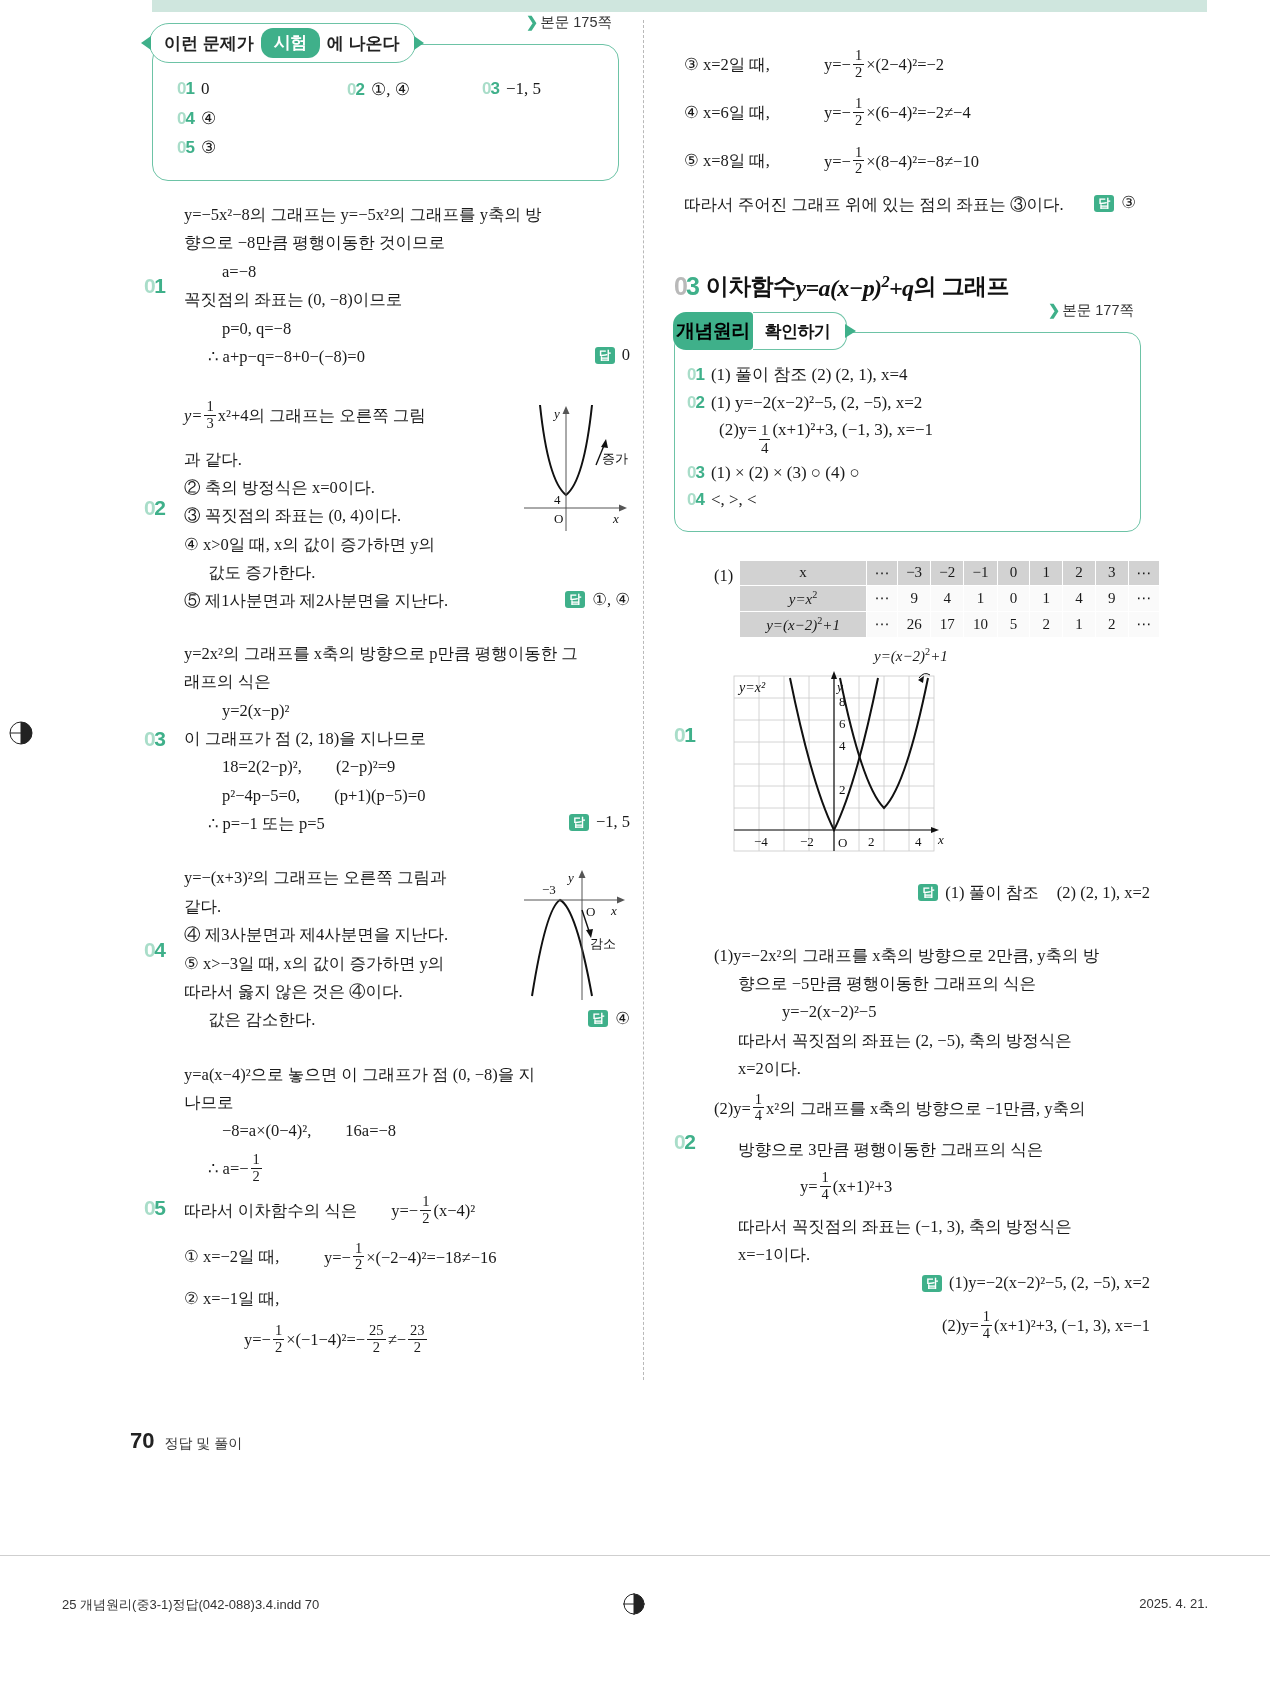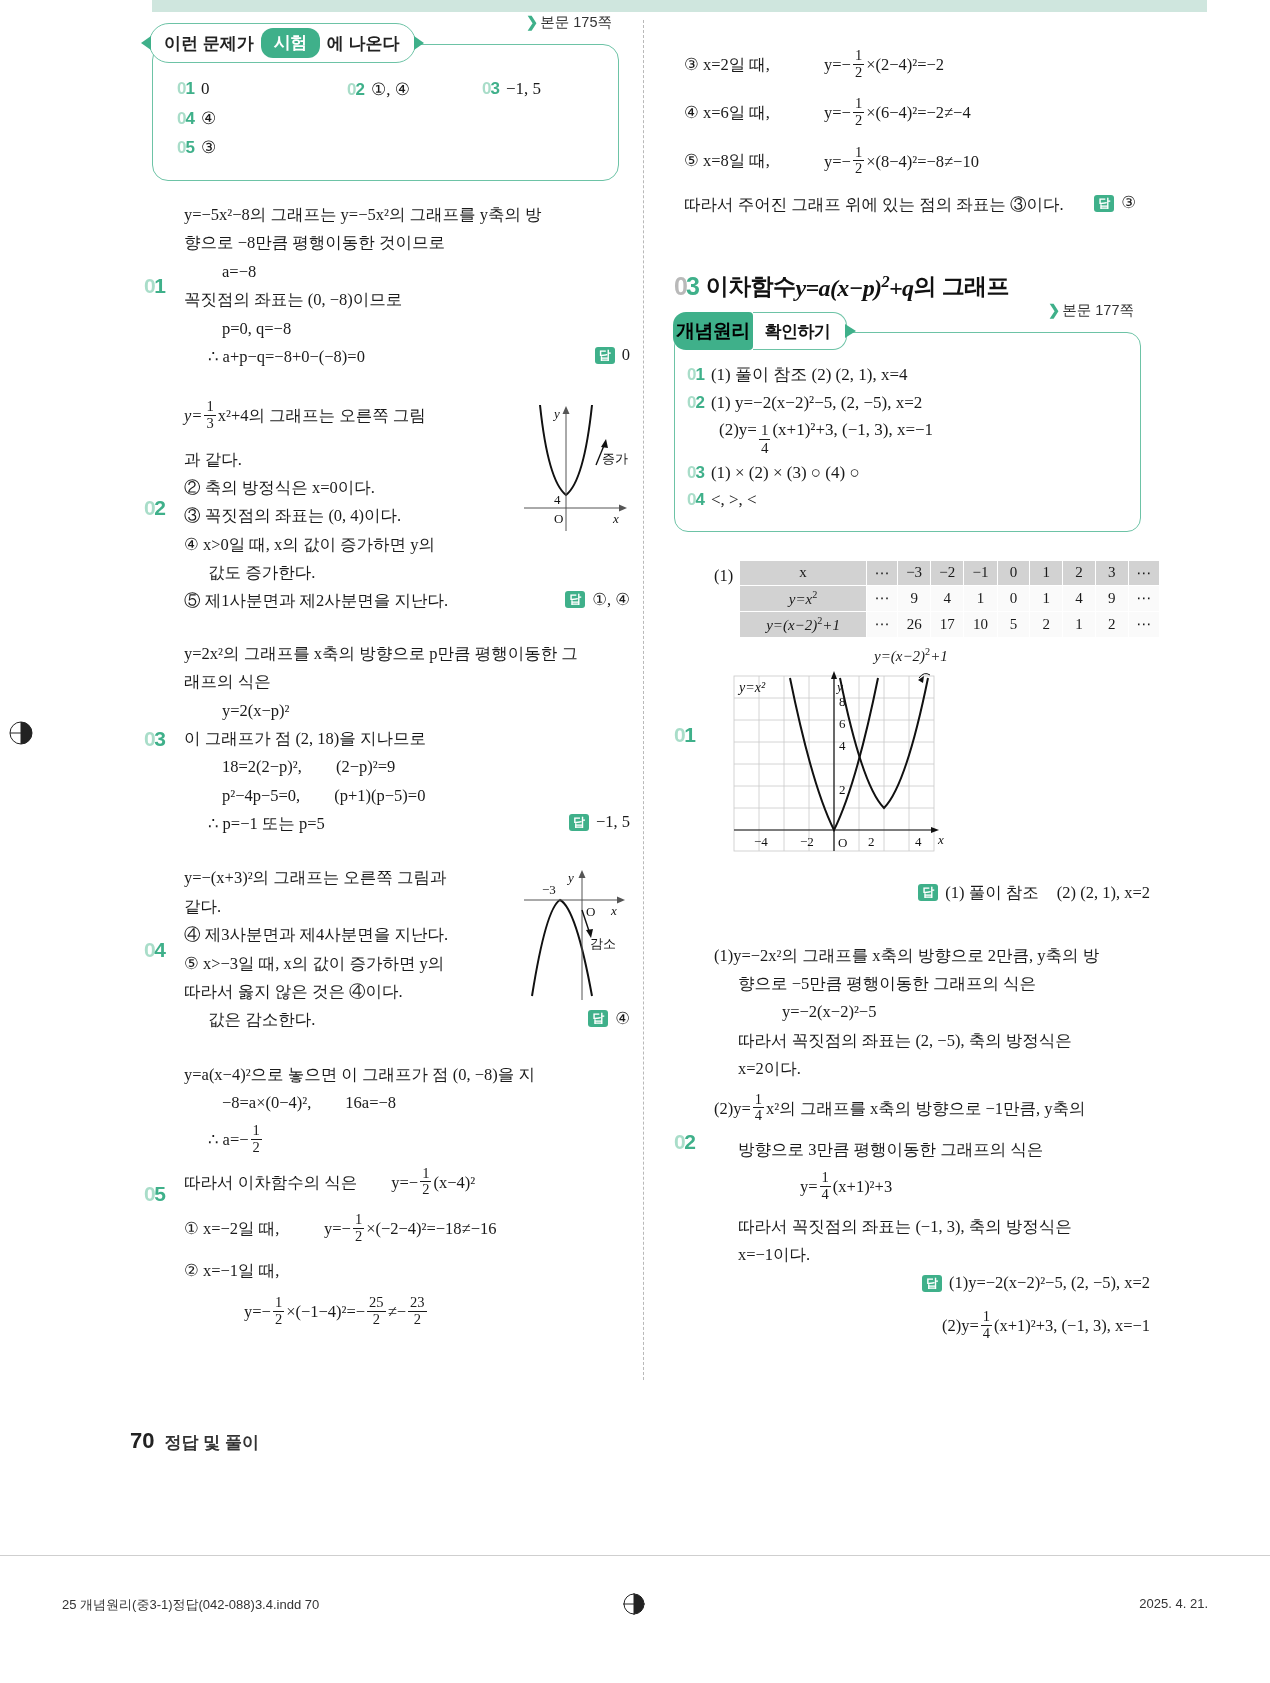--- a/index.html
+++ b/index.html
@@ -240,21 +240,21 @@
   table.vt td.v { width:34px; border-left:1px solid #cfcfcf; }
   table.vt tr:first-child td.v { border-left:1px solid #ffffff; }
 
   
   #page-foot {
     position:absolute; left:130px; top:1428px;
     font-family:"Liberation Sans", sans-serif;
     display:flex; align-items:baseline;
   }
   #page-foot .pnum { font-weight:bold; font-size:22px; color:#222; margin-right:10px; }
-  #page-foot .ptxt { font-size:17px; color:#333;font-weight:bold; }
+  #page-foot .ptxt { font-size:14px; color:#333; }
 
   #rule-bottom {
     position:absolute; left:0; top:1555px; width:1270px; height:0;
     border-top:1px solid #cfcfcf;
   }
   #imprint-left {
     position:absolute; left:62px; top:1596px;
     font-family:"Liberation Sans", sans-serif; font-size:13px; color:#333;
   }
   #imprint-right {
@@ -429,20 +429,21 @@
           <span>④</span>
         </div>
       </div>
     </div>
   </div>
 
   <div class="sol" style="margin-top:26px;">
     <div class="sol-num"><span class="zero">0</span>5</div>
     <div class="sol-body">
       <div class="ln">y=a(x−4)²으로 놓으면 이 그래프가 점 (0, −8)을 지</div>
+      <div class="ln">나므로</div>
       <div class="ln ind1">
         <span class="gap-r">−8=a×(0−4)²,</span><span>16a=−8</span>
       </div>
       <div class="ln ind2" style="margin-top:6px;">
         <span>∴ a=−</span><span class="frac"><span class="num">1</span><span class="den">2</span></span>
       </div>
       <div class="ln" style="margin-top:10px;font-family:Liberation Serif, serif;">
         <span class="gap-r">따라서 이차함수의 식은</span><span>y=−</span><span class="frac"><span class="num">1</span><span class="den">2</span></span><span>(x−4)²</span>
       </div>
       <div class="ln" style="margin-top:14px;">

